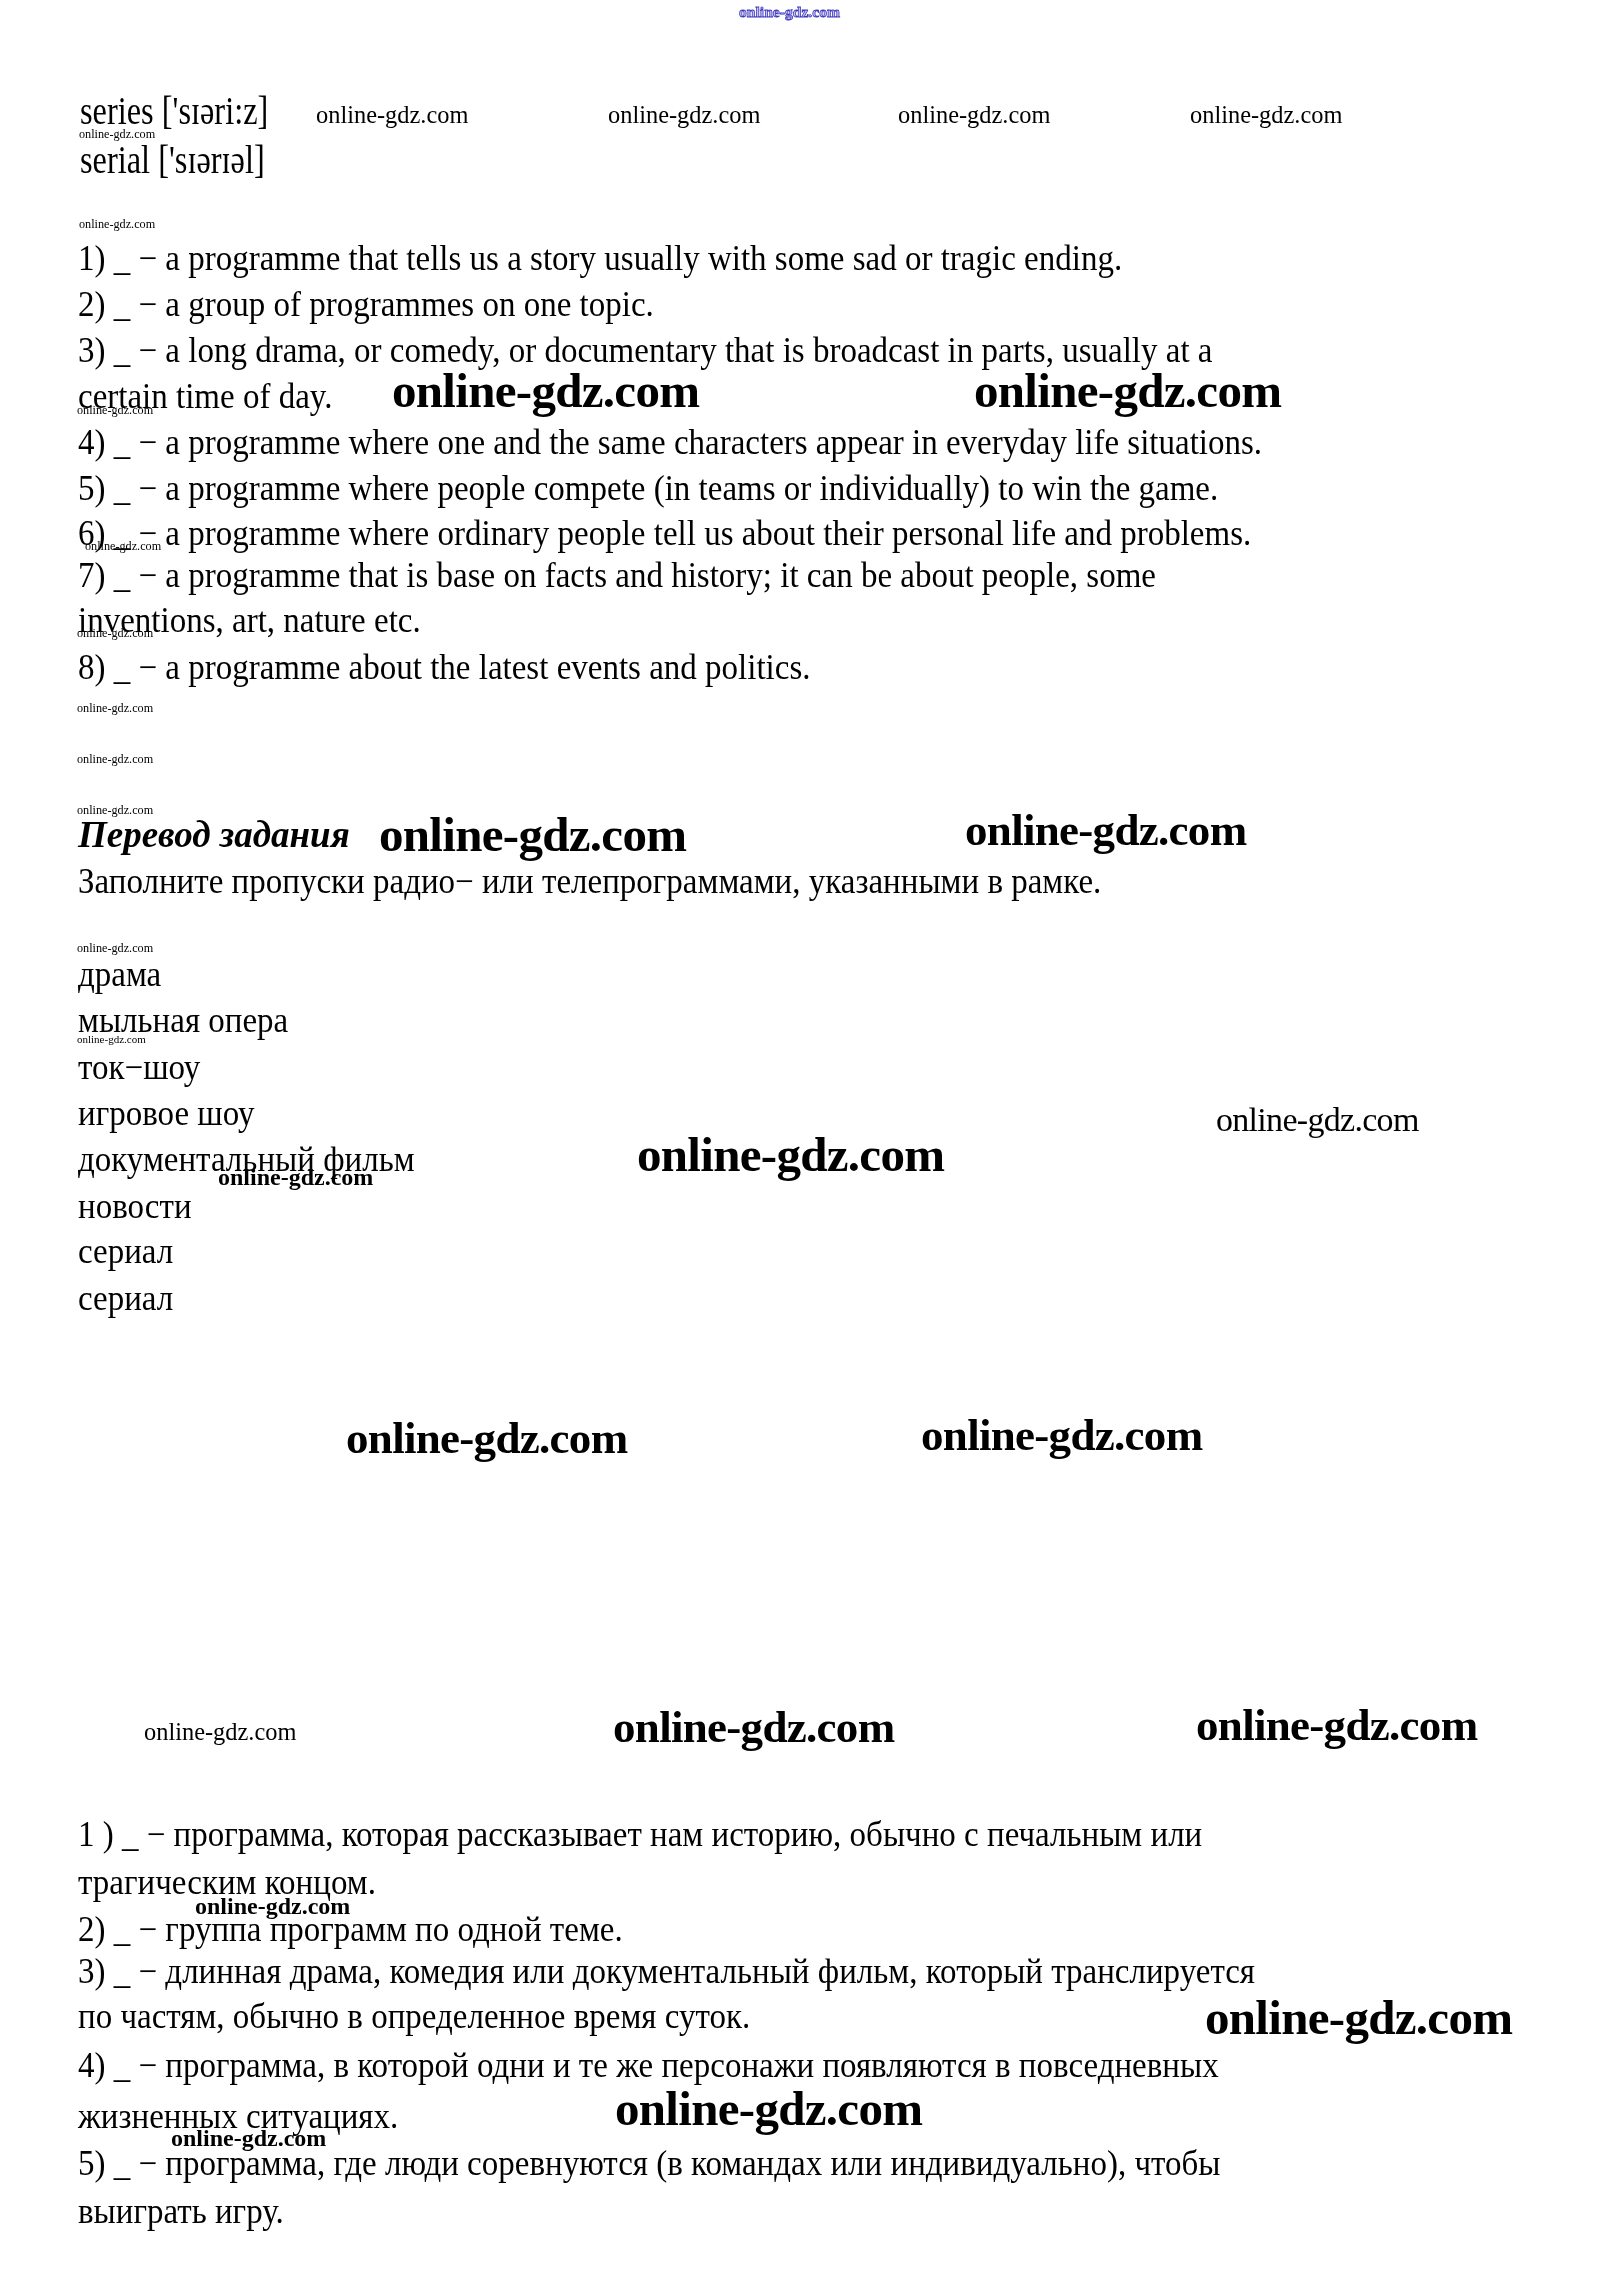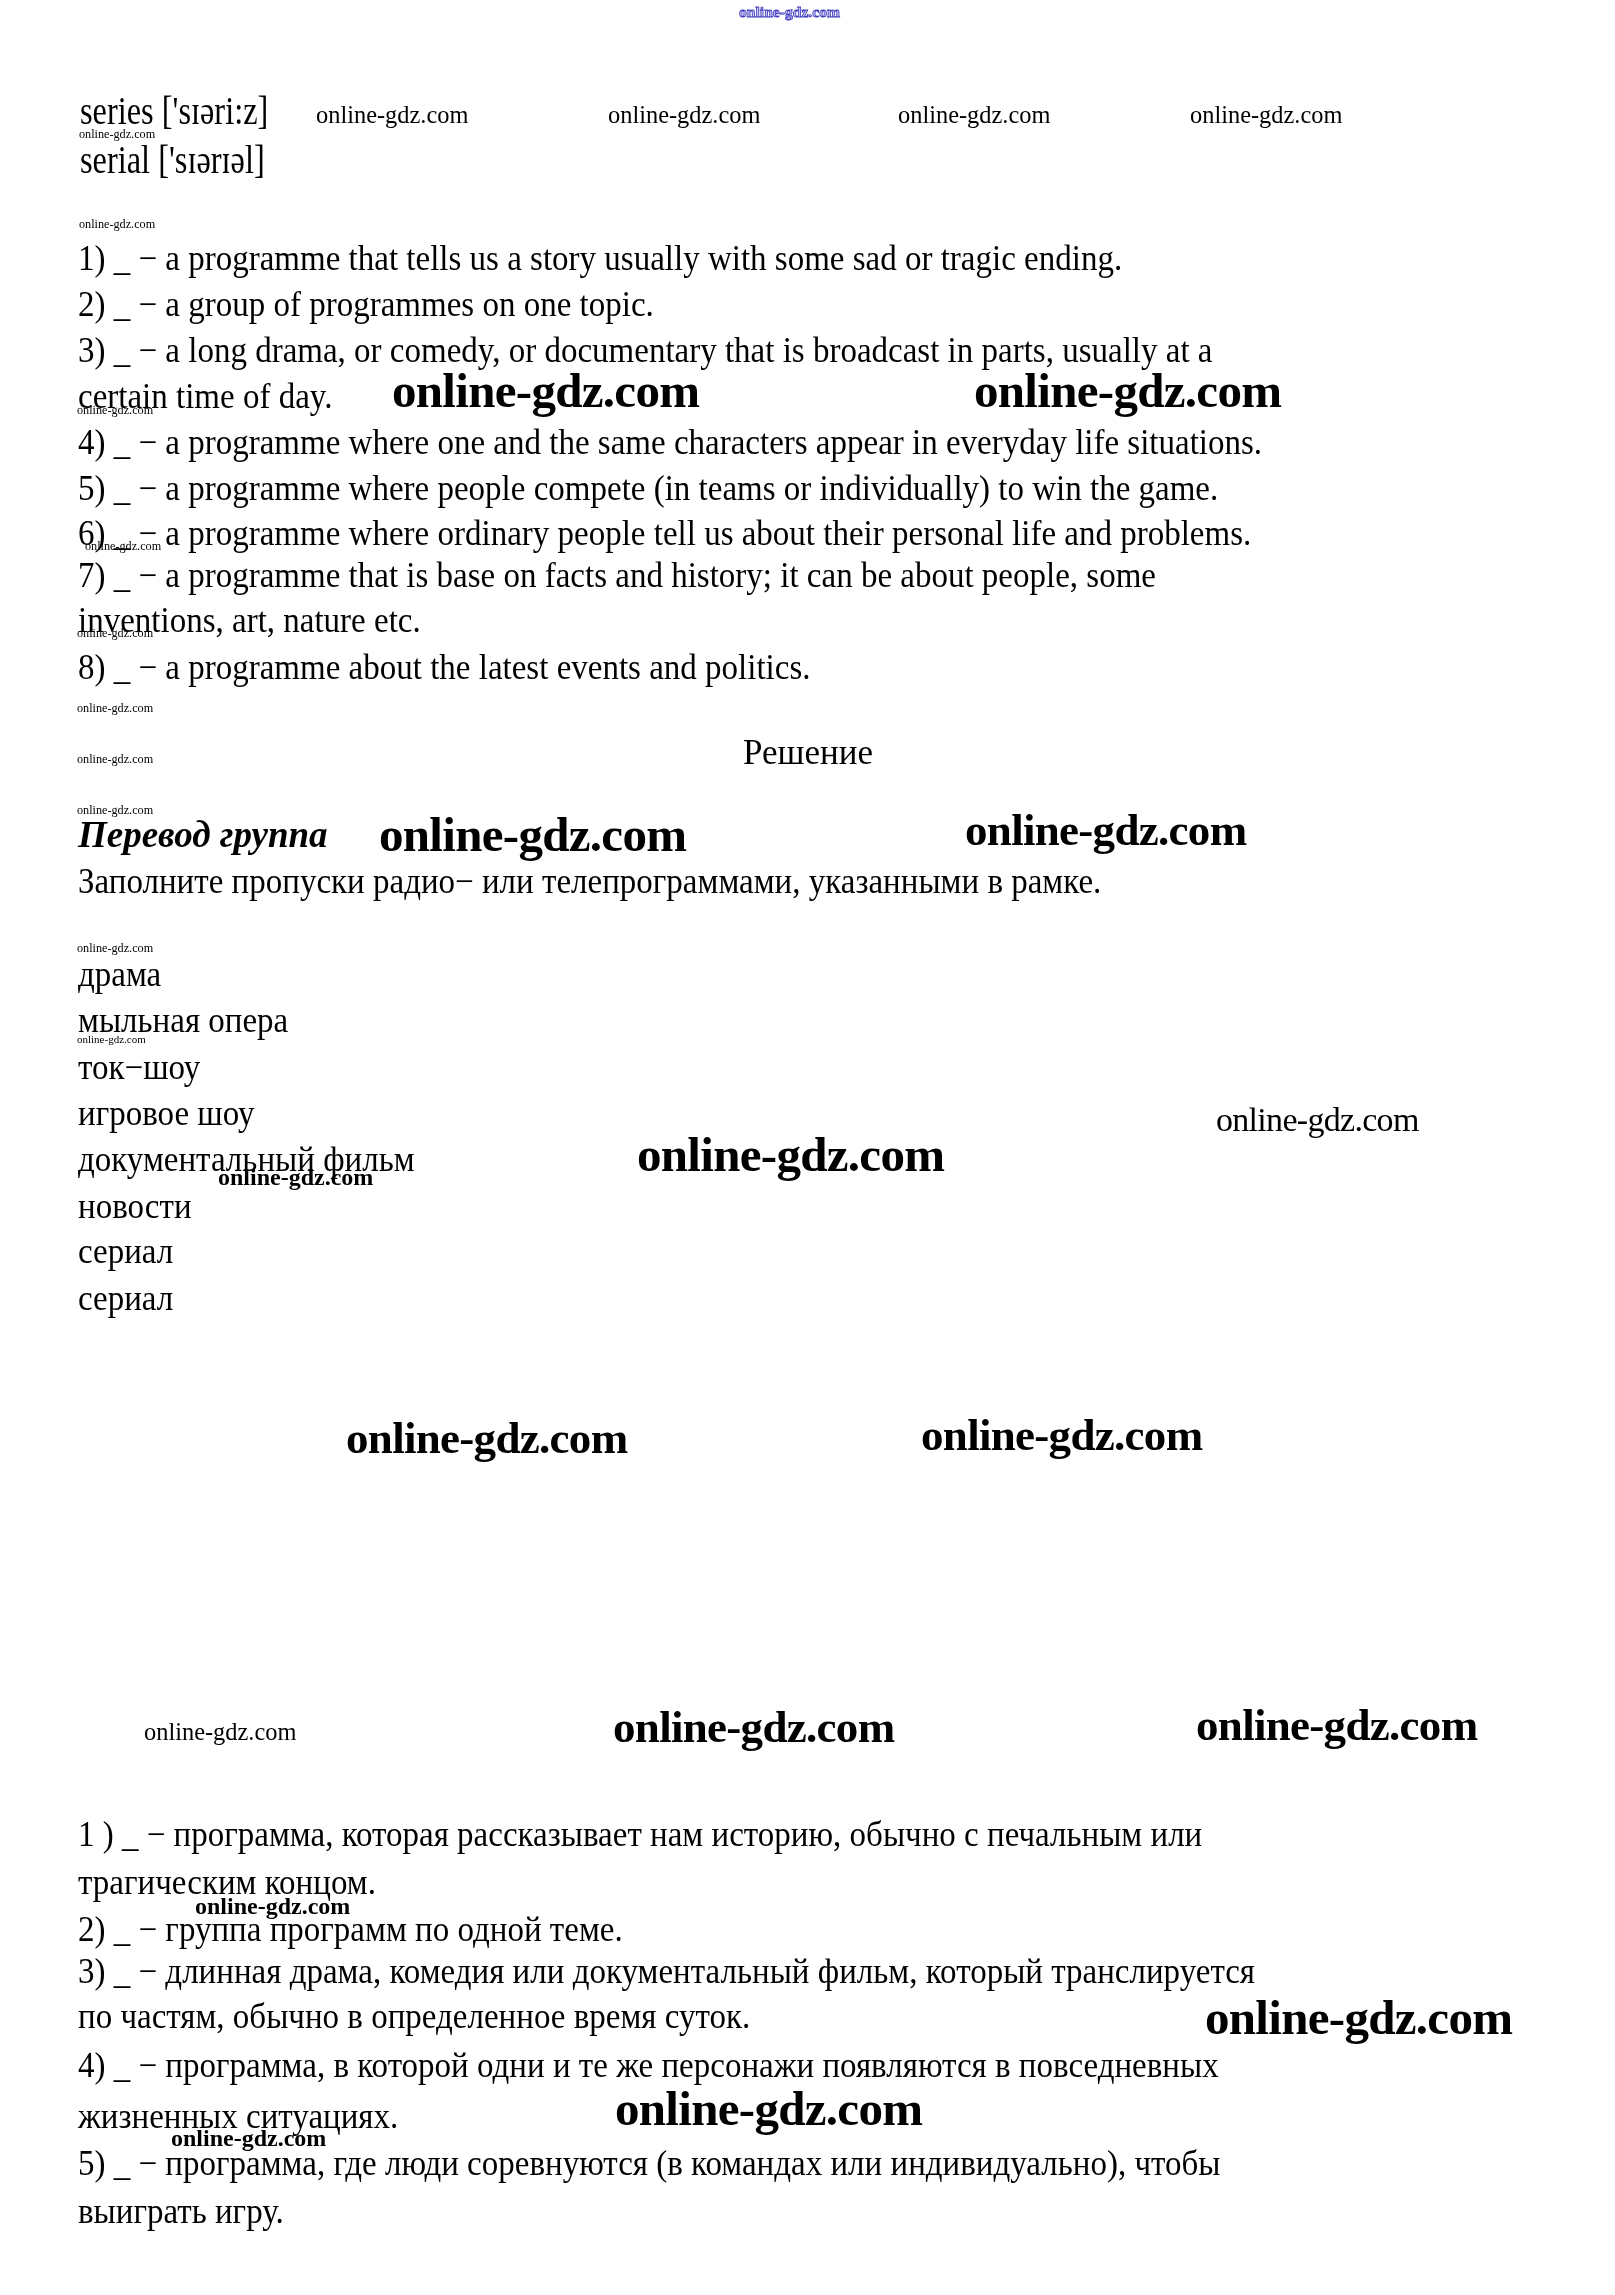--- a/index.html
+++ b/index.html
@@ -74,24 +74,23 @@
   <div class="t" style="left:78px; top:425px;">4) _ − a programme where one and the same characters appear in everyday life situations.</div>
   <div class="t" style="left:78px; top:471px;">5) _ − a programme where people compete (in teams or individually) to win the game.</div>
   <div class="t" style="left:78px; top:516px;">6) _ − a programme where ordinary people tell us about their personal life and problems.</div>
   <div class="wm wm-xs" style="left:85px; top:540px;">online-gdz.com</div>
   <div class="t" style="left:78px; top:558px;">7) _ − a programme that is base on facts and history; it can be about people, some</div>
   <div class="t" style="left:78px; top:603px;">inventions, art, nature etc.</div>
   <div class="wm wm-xs" style="left:77px; top:627px;">online-gdz.com</div>
   <div class="t" style="left:78px; top:650px;">8) _ − a programme about the latest events and politics.</div>
 
   <div class="wm wm-xs" style="left:77px; top:702px;">online-gdz.com</div>
-  <div class="heading-center" style="top:735px;">Решение</div>
   <div class="wm wm-xs" style="left:77px; top:753px;">online-gdz.com</div>
   <div class="wm wm-xs" style="left:77px; top:804px;">online-gdz.com</div>
-  <div class="bold-italic" style="left:78px; top:816px;">Перевод группа</div>
+  <div class="bold-italic" style="left:78px; top:816px;">Перевод задания</div>
   <div class="wm wm-xl" style="left:379px; top:810px;">online-gdz.com</div>
   <div class="wm wm-lg" style="left:965px; top:808px;">online-gdz.com</div>
   <div class="t" style="left:78px; top:864px;">Заполните пропуски радио− или телепрограммами, указанными в рамке.</div>
 
   <div class="wm wm-xs" style="left:77px; top:942px;">online-gdz.com</div>
   <div class="t" style="left:78px; top:957px;">драма</div>
   <div class="t" style="left:78px; top:1003px;">мыльная опера</div>
   <div class="wm wm-xxs" style="left:77px; top:1034px;">online-gdz.com</div>
   <div class="t" style="left:78px; top:1050px;">ток−шоу</div>
   <div class="t" style="left:78px; top:1096px;">игровое шоу</div>

